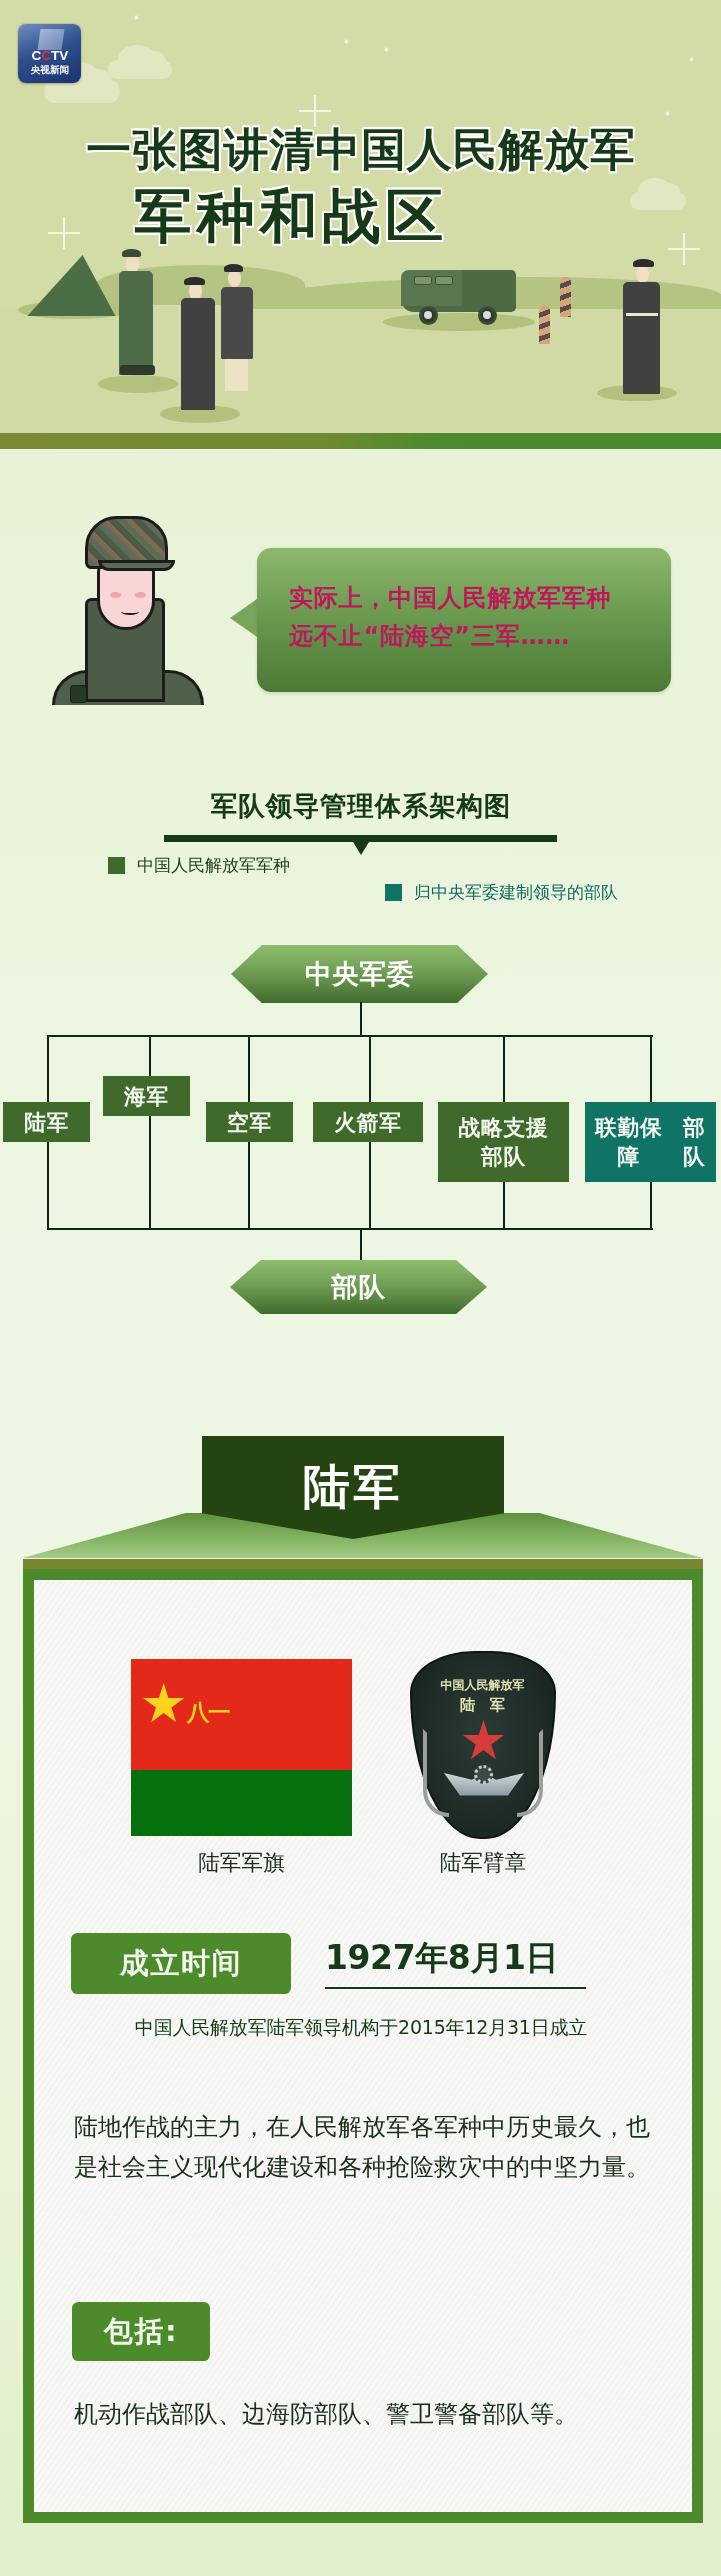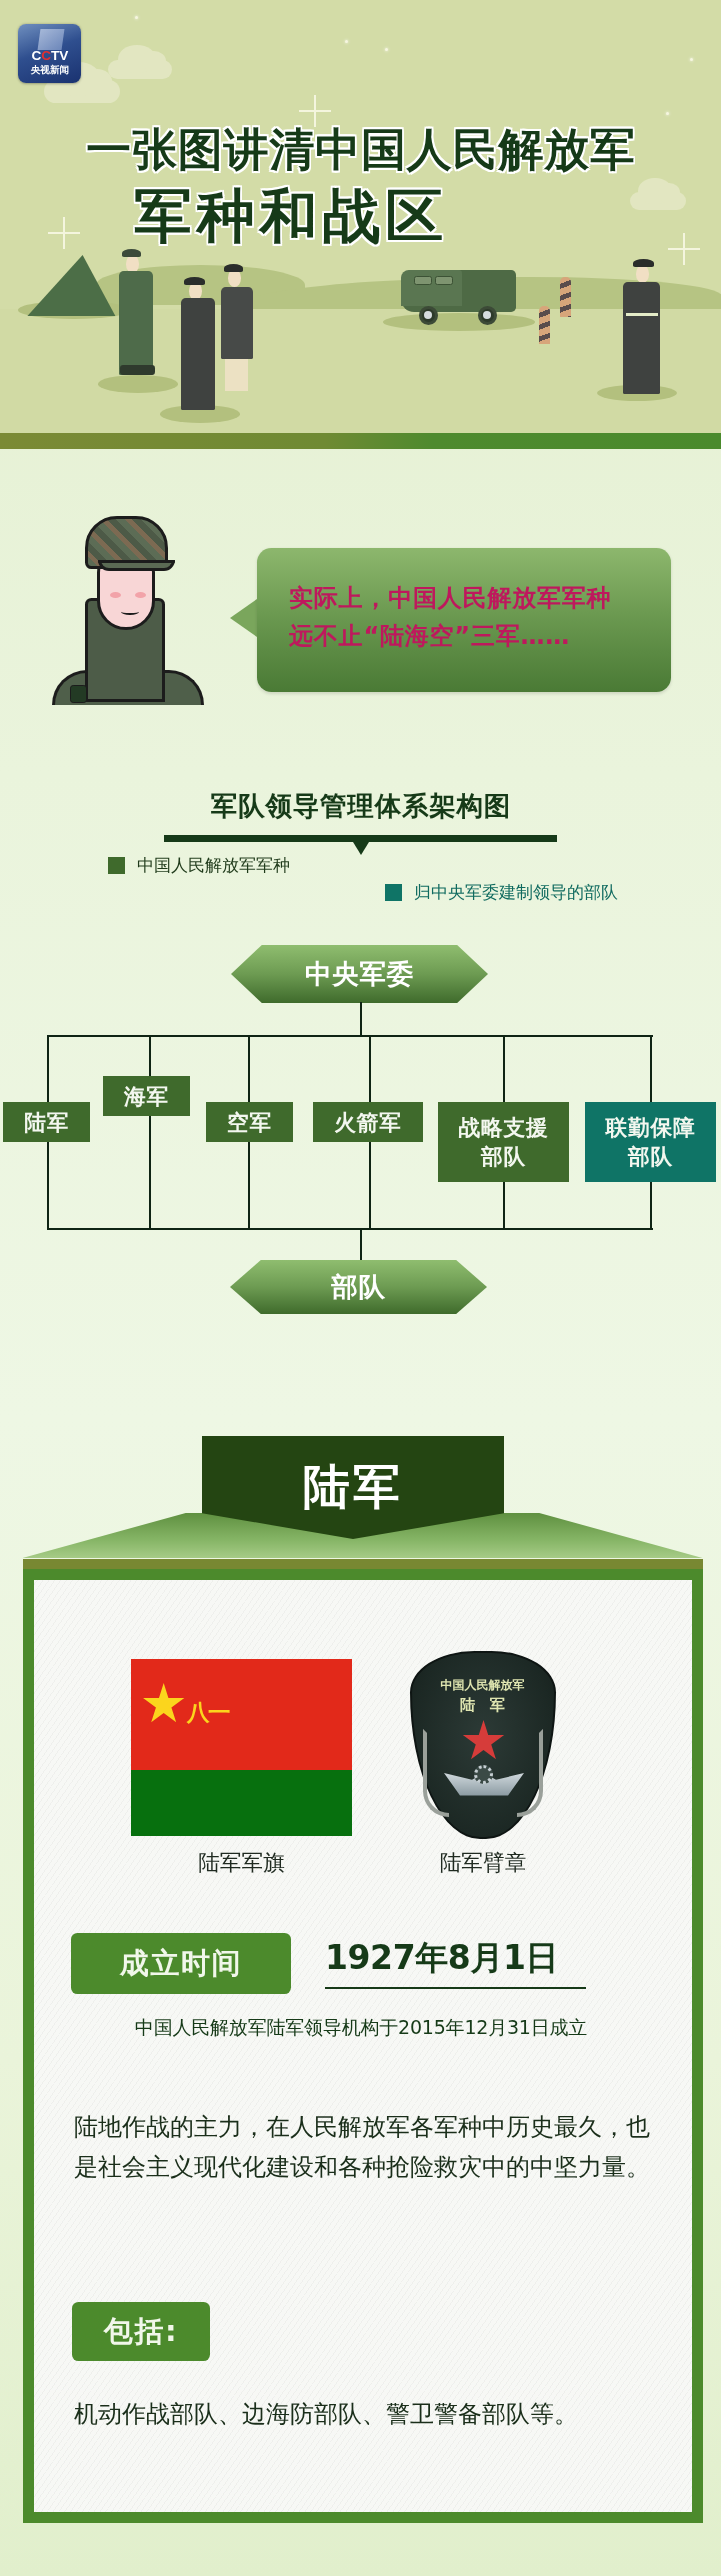--- a/index.html
+++ b/index.html
@@ -374,21 +374,21 @@
 <div class="abs branch" style="left:206px;top:1102px;width:87px;height:40px;background:#3f6a2c;">
   <span>空军</span>
 </div>
 <div class="abs branch" style="left:313px;top:1102px;width:110px;height:40px;background:#3f6a2c;">
   <span>火箭军</span>
 </div>
 <div class="abs branch" style="left:438px;top:1102px;width:131px;height:80px;background:#3f6a2c;flex-direction:column;">
   <span>战略支援</span>
   <span>部队</span>
 </div>
-<div class="abs branch" style="left:585px;top:1102px;width:131px;height:80px;background:#0f7466;flex-direction:column;">
+<div class="abs branch" style="left:585px;top:1102px;width:131px;height:80px;background:#0f7466;flex-direction:row;">
   <span>联勤保障</span>
   <span>部队</span>
 </div>
 
 <div class="abs hex" style="left:230px;top:1260px;width:257px;height:54px;">
   <span>部队</span>
 </div>
 
 <div class="abs roof"></div>
 <div class="abs banner">

